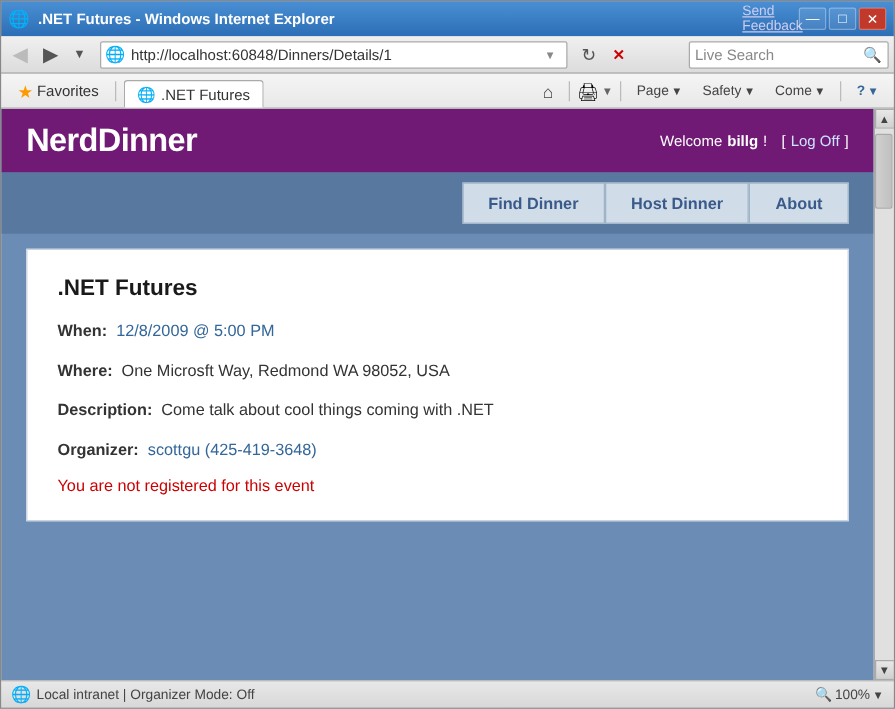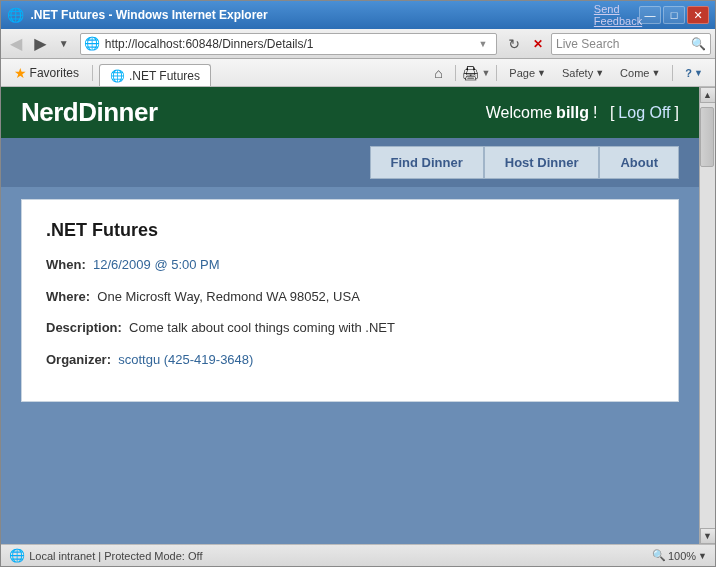--- a/index.html
+++ b/index.html
@@ -95,26 +95,26 @@
       font-size: 9px; cursor: pointer; color: #444;
     }
     .scroll-track { flex: 1; background: #e0e0e0; width: 100%; position: relative; }
     .scroll-thumb {
       width: 14px; height: 60px; background: linear-gradient(to right, #d0d0d0, #c0c0c0);
       border: 1px solid #aaa; border-radius: 2px; position: absolute; top: 4px; left: 0;
     }
 
     
     .nerd-header {
-      background: #14532d;
+      background: #701a75;
       padding: 10px 20px;
       display: flex; align-items: center; justify-content: space-between;
     }
     .nerd-title { color: white; font-size: 26px; font-weight: bold; letter-spacing: -0.5px; }
-    .nerd-welcome { color: white; font-size: 16px; display: flex; align-items: center; gap: 4px; }
+    .nerd-welcome { color: white; font-size: 12px; display: flex; align-items: center; gap: 4px; }
     .nerd-username { font-weight: bold; }
     .nerd-logoff { color: #cce4ff; text-decoration: none; cursor: pointer; }
     .nerd-nav {
       background: #5878a0;
       padding: 8px 20px 8px 0;
       display: flex; justify-content: flex-end; gap: 0;
     }
     .nerd-nav-btn {
       padding: 8px 20px; font-size: 13px; font-weight: bold;
       color: #3a5a8a; background: #d0dde8;
@@ -167,21 +167,21 @@
     <div class="nav-btn disabled" style="font-size:16px;">◀</div>
     <div class="nav-btn" style="font-size:16px;">▶</div>
     <div class="nav-btn" style="font-size:10px;">▼</div>
     <div class="address-bar">
       <span style="font-size:13px;margin-right:4px;">🌐</span>
       <span class="address-text">http://localhost:60848/Dinners/Details/1</span>
       <div class="address-go" style="font-size:9px;color:#888;">▼</div>
     </div>
     <div class="address-refresh">↻</div>
     <div class="address-x" style="color:#c00;font-weight:bold;">✕</div>
-    <div class="search-bar" style="min-width:160px;">
+    <div class="search-bar" style="min-width:160px;margin-left:43px;">
       <span class="search-text">Live Search</span>
       <span class="search-icon">🔍</span>
     </div>
   </div>
 
   <div style="display:flex;flex-direction:column;">
     <div class="toolbar">
       <div class="toolbar-btn">
         <span class="star-icon">★</span>
         <span>Favorites</span>
@@ -241,50 +241,51 @@
       <div class="nerd-nav">
         <a class="nerd-nav-btn">Find Dinner</a>
         <a class="nerd-nav-btn">Host Dinner</a>
         <a class="nerd-nav-btn">About</a>
       </div>
 
       <div class="dinner-detail">
         <div class="dinner-title">.NET Futures</div>
         <div class="dinner-field">
           <span class="dinner-label">When:</span>
-          &nbsp;<span class="dinner-value">12/6/2009 @ 5:00 PM</span>
+          &nbsp;<span class="dinner-value">12/8/2009 @ 5:00 PM</span>
         </div>
         <div class="dinner-field">
           <span class="dinner-label">Where:</span>
           &nbsp;<span class="dinner-value-plain">One Microsft Way, Redmond WA 98052, USA</span>
         </div>
         <div class="dinner-field">
           <span class="dinner-label">Description:</span>
           &nbsp;<span class="dinner-value-plain">Come talk about cool things coming with .NET</span>
         </div>
         <div class="dinner-field">
           <span class="dinner-label">Organizer:</span>
           &nbsp;<span class="dinner-value">scottgu (425-419-3648)</span>
         </div>
+        <div class="not-registered">You are not registered for this event</div>
       </div>
     </div>
 
     <div class="scrollbar">
       <div class="scroll-btn">▲</div>
       <div class="scroll-track">
         <div class="scroll-thumb"></div>
       </div>
       <div class="scroll-btn">▼</div>
     </div>
   </div>
 
   <div class="statusbar">
     <div class="statusbar-left">
       <span style="font-size:13px;">🌐</span>
-      <span>Local intranet | Protected Mode: Off</span>
+      <span>Local intranet | Organizer Mode: Off</span>
     </div>
     <div class="statusbar-right">
       <div class="zoom-btn">
         <span>🔍</span>
         <span> 100%</span>
         <span style="font-size:9px;">▼</span>
       </div>
     </div>
   </div>
 </div>

